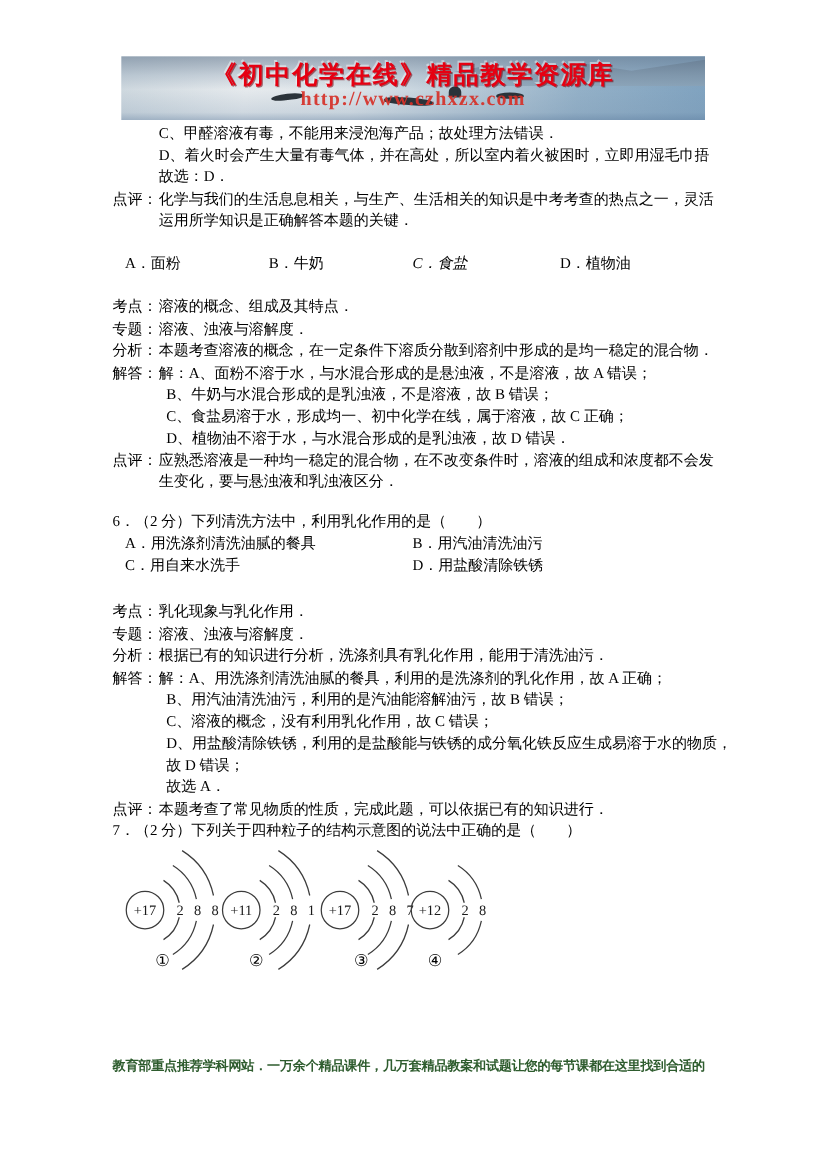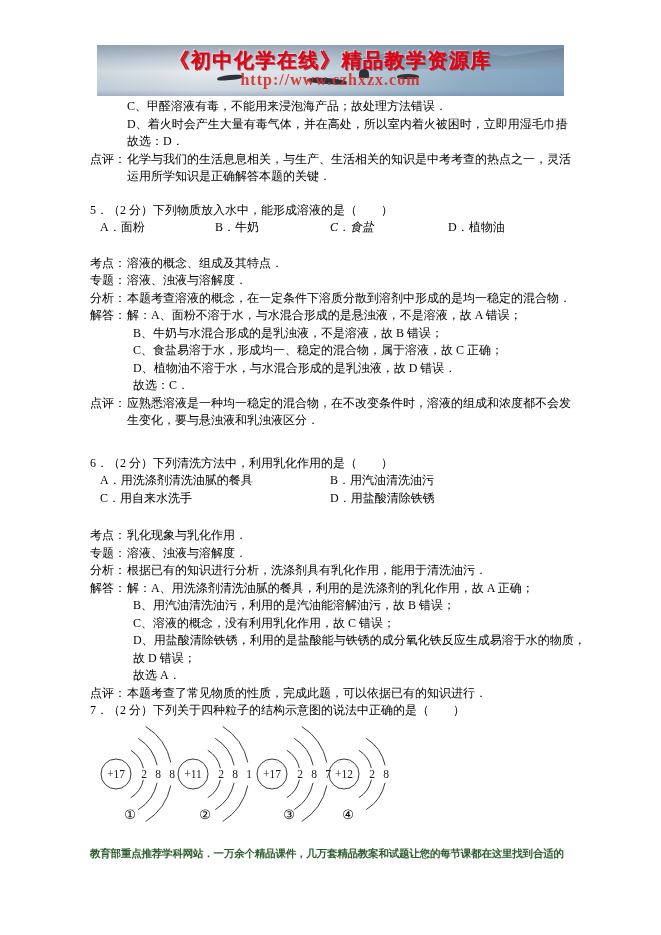--- a/index.html
+++ b/index.html
@@ -33,21 +33,21 @@
   .row .val{flex:1;}
   .optrow{position:relative;height:17.5px;text-align:right;}
   .optrow span{position:absolute;top:0;white-space:nowrap;}
   .q5a{left:10px;} .q5b{left:125px;} .q5c{left:240px;font-style:italic;} .q5d{left:358px;}
   .q6l{left:10px;} .q6r{left:240px;}
   .cl{padding-left:6px;white-space:nowrap;}
   .fl{white-space:nowrap;}
   .mt-q4{margin-top:2px;}
   .mt-q5{margin-top:16px;}
   .gap-a{margin-top:18px;}
-  .mt-q6{margin-top:25px;}
+  .mt-q6{margin-top:14px;}
   .gap-b{margin-top:20px;}
   .mt-q7{}
 
   
   .diagrams{position:relative;height:102px;margin-top:4px;}
   .atom{position:absolute;top:2px;width:122px;height:96px;}
   .a1{left:8px;} .a2{left:85px;} .a3{left:164px;} .a4{left:236px;}
   .atom-label{position:absolute;top:82px;width:16px;text-align:center;font-size:13px;}
   .l1{left:32px;} .l2{left:107px;} .l3{left:191px;} .l4{left:250px;}
   svg text{font-family:"Liberation Serif","DejaVu Serif",serif;fill:#1a1a1a;}
@@ -76,21 +76,20 @@
     <div class="ind fl">C、甲醛溶液有毒，不能用来浸泡海产品；故处理方法错误．</div>
     <div class="ind fl">D、着火时会产生大量有毒气体，并在高处，所以室内着火被困时，立即用湿毛巾捂</div>
     <div class="ind fl">故选：D．</div>
     <div class="row">
       <span class="lab">点评：</span>
       <span class="val">化学与我们的生活息息相关，与生产、生活相关的知识是中考考查的热点之一，灵活运用所学知识是正确解答本题的关键．</span>
     </div>
   </div>
 
   <div class="mt-q5">
-    <div class="fl">5．（2 分）下列物质放入水中，能形成溶液的是（　　）</div>
     <div class="optrow">
       <span class="q5a">A．面粉</span>
       <span class="q5b">B．牛奶</span>
       <span class="q5c">C．食盐</span>
       <span class="q5d">D．植物油</span>
     </div>
     <div class="row gap-a">
       <span class="lab">考点：</span>
       <span class="val">溶液的概念、组成及其特点．</span>
     </div>
@@ -100,23 +99,22 @@
     </div>
     <div class="row">
       <span class="lab">分析：</span>
       <span class="val">本题考查溶液的概念，在一定条件下溶质分散到溶剂中形成的是均一稳定的混合物．</span>
     </div>
     <div class="row">
       <span class="lab">解答：</span>
       <div class="val">
         <div class="fl">解：A、面粉不溶于水，与水混合形成的是悬浊液，不是溶液，故 A 错误；</div>
         <div class="cl">B、牛奶与水混合形成的是乳浊液，不是溶液，故 B 错误；</div>
-        <div class="cl">C、食盐易溶于水，形成均一、稳定的混合物，属于溶液，故 C 正确；</div>
+        <div class="cl">C、食盐易溶于水，形成均一、初中化学在线，属于溶液，故 C 正确；</div>
         <div class="cl">D、植物油不溶于水，与水混合形成的是乳浊液，故 D 错误．</div>
-        <div class="cl">故选：C．</div>
       </div>
     </div>
     <div class="row">
       <span class="lab">点评：</span>
       <span class="val">应熟悉溶液是一种均一稳定的混合物，在不改变条件时，溶液的组成和浓度都不会发生变化，要与悬浊液和乳浊液区分．</span>
     </div>
   </div>
 
   <div class="mt-q6">
     <div class="fl">6．（2 分）下列清洗方法中，利用乳化作用的是（　　）</div>

